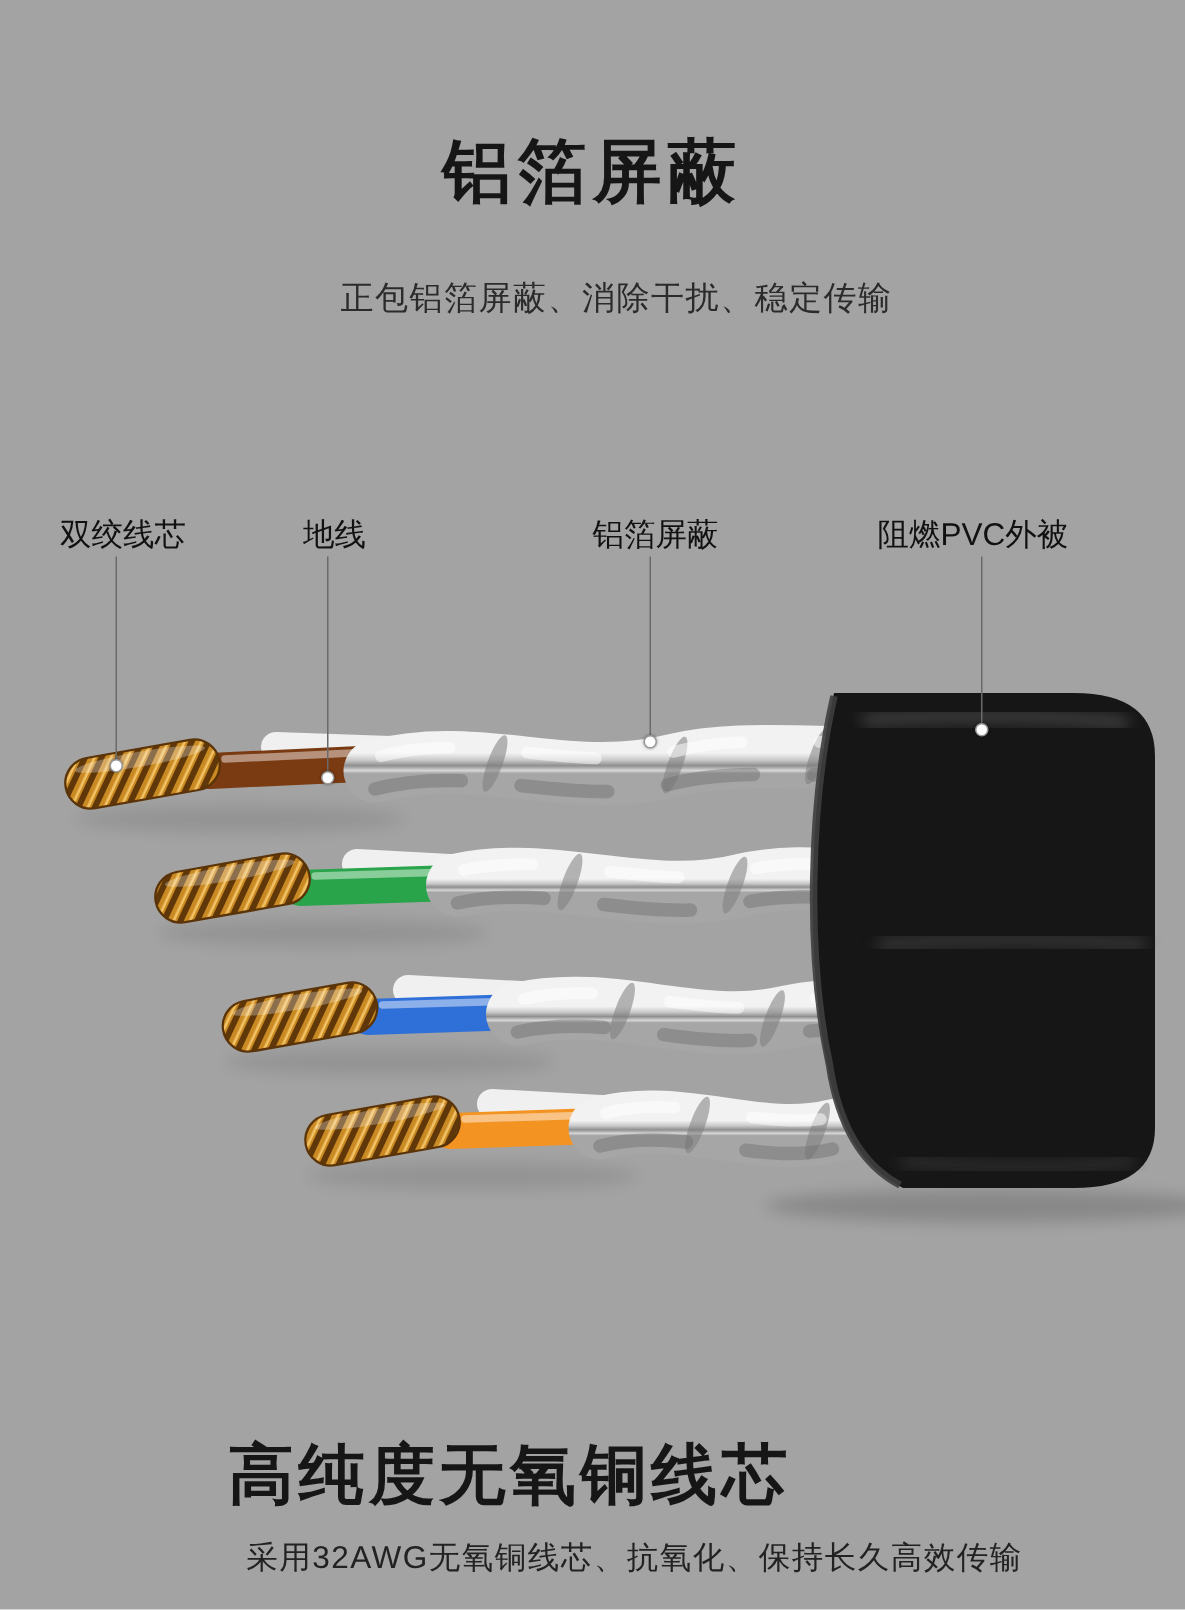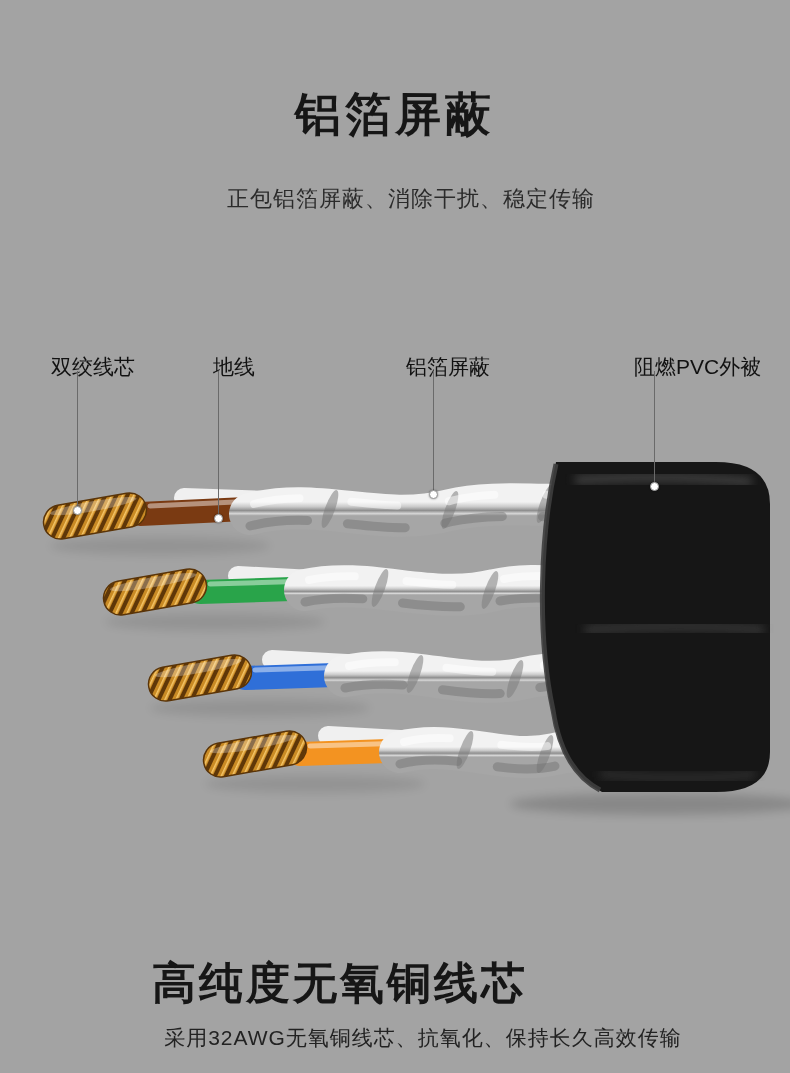--- a/index.html
+++ b/index.html
@@ -9,21 +9,21 @@
   }
   .top-title{
     position:absolute;top:84px;left:0;width:790px;margin:0;text-align:center;
     font-size:46px;font-weight:700;letter-spacing:4px;color:#161616;
   }
   .top-subtitle{
     position:absolute;top:168px;left:0;width:790px;margin:16px;text-align:center;
     font-size:22px;font-weight:400;letter-spacing:1px;color:#2b2b2b;
   }
   .callout-label{
-    position:absolute;margin:16px;font-size:21px;color:#111;white-space:nowrap;
+    position:absolute;margin:5px;font-size:21px;color:#111;white-space:nowrap;
   }
   .callout-line{
     position:absolute;width:1px;background:#6a6a6a;
   }
   .callout-dot{
     position:absolute;width:9px;height:9px;border-radius:50%;
     background:#ffffff;border:1.5px solid #9a9a9a;box-sizing:border-box;
     box-shadow:0 0 2px rgba(0,0,0,.45);
   }
   .cable-svg{position:absolute;left:0;top:440px;}
@@ -38,21 +38,21 @@
   
   .c0-label{left:35px;top:337px;}
   .c0-line{left:77px;top:371px;height:139px;}
   .c0-dot{left:73px;top:506px;}
   .c1-label{left:197px;top:337px;}
   .c1-line{left:218px;top:371px;height:147px;}
   .c1-dot{left:214px;top:514px;}
   .c2-label{left:390px;top:337px;}
   .c2-line{left:433px;top:371px;height:123px;}
   .c2-dot{left:429px;top:490px;}
-  .c3-label{left:618px;top:337px;}
+  .c3-label{left:580px;top:337px;}
   .c3-line{left:654px;top:371px;height:115px;}
   .c3-dot{left:650px;top:482px;}
 
   .pair-shadow{fill:#000;opacity:.09;}
   .cable-shadow{fill:#000;opacity:.16;}
   .foil-base{fill:none;stroke:url(#foilGrad);stroke-width:42;stroke-linecap:round;}
   .foil-shine{fill:none;stroke:#ffffff;stroke-opacity:.5;stroke-width:8;stroke-linecap:round;stroke-dasharray:46 52;}
   .foil-dark{fill:none;stroke:#6e6e6e;stroke-opacity:.45;stroke-width:9;stroke-linecap:round;stroke-dasharray:58 40;}
   .notch{fill:#7d7d7d;opacity:.55;}
   .wire-color{fill:none;stroke-width:24;stroke-linecap:round;}

